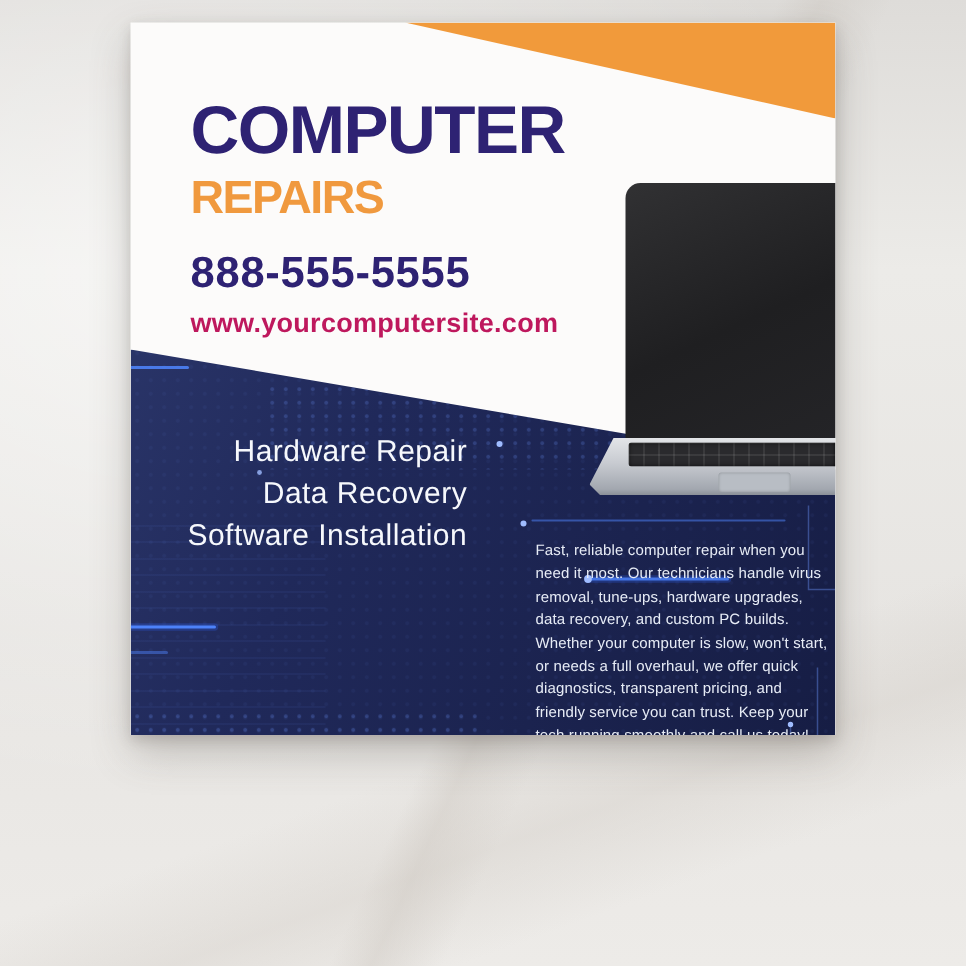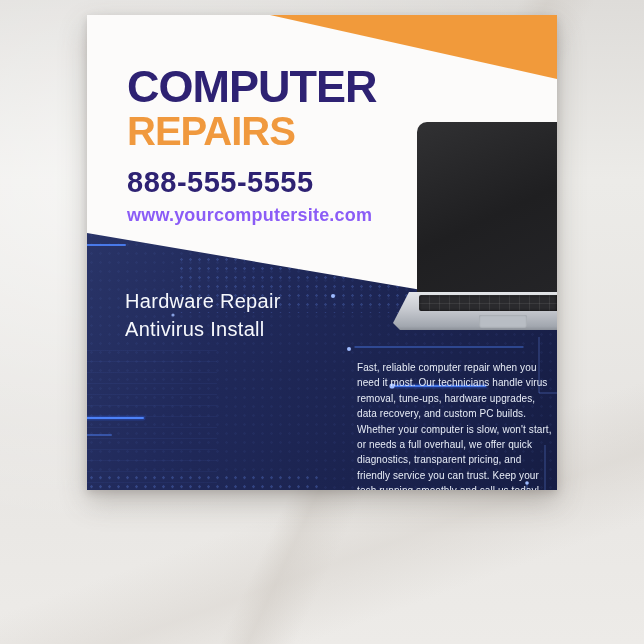--- a/index.html
+++ b/index.html
@@ -15,23 +15,23 @@
   .flyer{
     position:absolute;left:87px;top:15px;width:470px;height:475px;
     background:#fcfbfa;overflow:hidden;
     box-shadow:0 12px 26px rgba(90,84,76,0.30), 0 3px 8px rgba(90,84,76,0.22);
     text-decoration:underline;
   }
   .wedge{position:absolute;inset:0;background:#f19a3b;
     clip-path:polygon(183px 0, 470px 0, 470px 64px);}
   .headline{position:absolute;left:40px;top:49px;font-weight:bold;letter-spacing:-1px;line-height:45px;}
   .headline .l1{font-size:45px;color:#2e2273;}
-  .headline .l2{font-size:40px;color:#f0993e;}
+  .headline .l2{font-size:31px;color:#f0993e;}
   .phone{position:absolute;left:40px;top:151px;font-size:29px;font-weight:bold;color:#2e2273;letter-spacing:0.5px;}
-  .website{position:absolute;left:40px;top:190px;font-size:18px;font-weight:bold;color:#8b5cf6;letter-spacing:0.2px;}
+  .website{position:absolute;left:40px;top:190px;font-size:18px;font-weight:bold;color:#be185d;letter-spacing:0.2px;}
 
   .navy{position:absolute;inset:0;
     background:linear-gradient(118deg,#2f3b70 0%,#20295a 42%,#161d44 100%);
     clip-path:polygon(0 218px, 470px 298px, 470px 615px, 0 615px);}
   .dots-all{position:absolute;inset:0;opacity:0.10;
     background-image:radial-gradient(rgba(110,150,255,0.55) 1px, transparent 1.5px);
     background-size:9px 9px;}
   .dots{position:absolute;opacity:0.38;
     background-image:radial-gradient(rgba(110,150,255,0.6) 1px, transparent 1.5px);
     background-size:9px 9px;}
@@ -53,21 +53,21 @@
   .keys{position:absolute;left:332px;top:280px;width:138px;height:16px;
     background-color:#2a2a2d;border-radius:2px 0 0 2px;
     background-image:
       repeating-linear-gradient(90deg, rgba(255,255,255,0.08) 0 1px, transparent 1px 10px),
       repeating-linear-gradient(180deg, rgba(255,255,255,0.08) 0 1px, transparent 1px 8px);
     box-shadow:inset 0 0 3px rgba(0,0,0,0.8);}
   .trackpad{position:absolute;left:392px;top:300px;width:48px;height:13px;
     background:#b8bdc4;border-radius:2px;box-shadow:inset 0 0 2px rgba(0,0,0,0.25);}
 
   .services{position:absolute;left:38px;top:272px;margin:0;padding:0;list-style:none;
-    font-size:20px;line-height:28px;font-weight:500;color:#f6f8fc;letter-spacing:0.3px;}
+    font-size:20px;line-height:28px;font-weight:500;color:#f6f8fc;letter-spacing:0.3px;text-align:right;}
   .description{position:absolute;left:266px;top:341px;width:198px;margin:4px;
     font-size:10px;line-height:15.4px;color:#e7ecf6;letter-spacing:0.1px;}
 
   .tabs{position:absolute;left:0;top:486px;width:470px;height:106px;
     display:flex;padding:0 4px;box-sizing:border-box;}
   .tab{flex:1;position:relative;}
   .tab-rot{position:absolute;left:50%;top:50%;width:106px;height:42px;
     transform:translate(-50%,-50%) rotate(-90deg);
     text-align:center;font-size:10.5px;line-height:13.5px;color:#f1f4fa;letter-spacing:0.3px;}
   .orange-strip{position:absolute;left:0;top:602px;width:470px;height:12px;background:#f19a3b;}
@@ -132,21 +132,22 @@
 
   <div class="laptop">
     <div class="screen"></div>
     <div class="base"></div>
     <div class="keys"></div>
     <div class="trackpad"></div>
   </div>
 
   <ul class="services">
     <li>Hardware Repair</li>
-    <li>Antivirus Install</li>
+    <li>Data Recovery</li>
+    <li>Software Installation</li>
   </ul>
 
   <p class="description">Fast, reliable computer repair when you need it most. Our technicians handle virus removal, tune-ups, hardware upgrades, data recovery, and custom PC builds. Whether your computer is slow, won't start, or needs a full overhaul, we offer quick diagnostics, transparent pricing, and friendly service you can trust. Keep your tech running smoothly and call us today!</p>
 
   <div class="tabs">
     <div class="tab">
       <div class="tab-rot">
         <div>Computer Repair</div>
         <div>John Smith</div>
         <div>888-555-5555</div>

